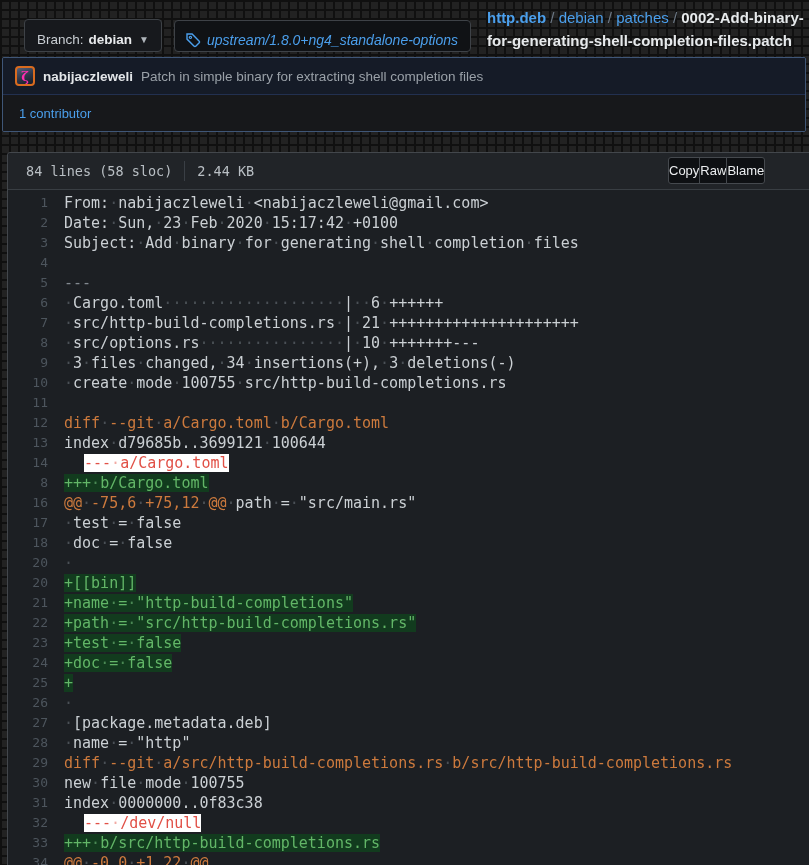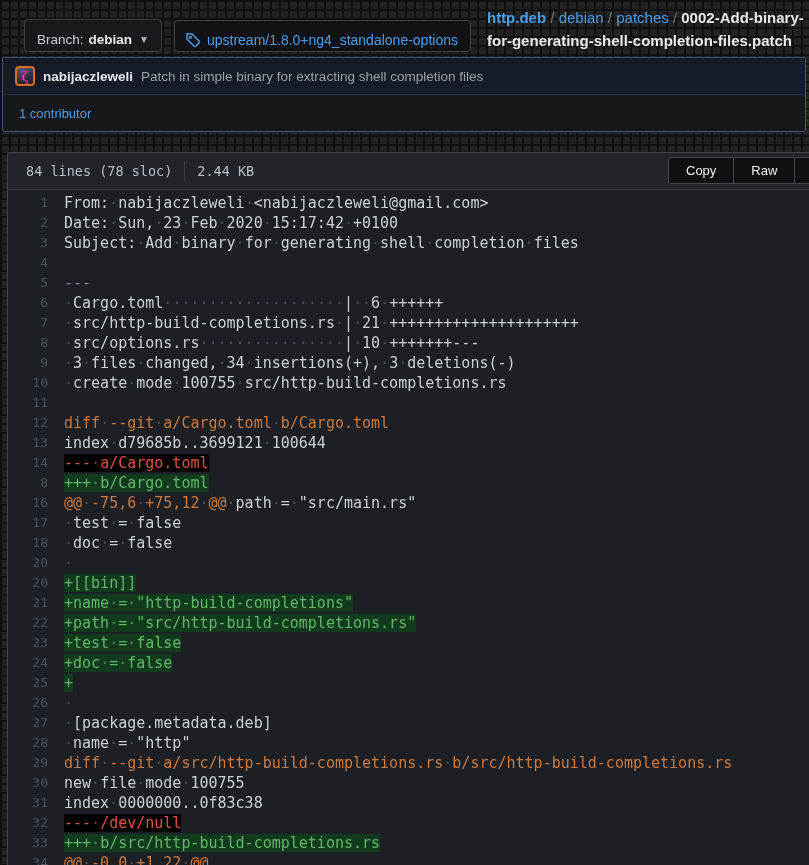--- a/index.html
+++ b/index.html
@@ -23,21 +23,21 @@
     font-size:13.5px; color:#c9ced3; white-space:nowrap; cursor:pointer;
     display:flex; align-items:center; gap:5px;
   }
   .branch-btn b { color:#e8eaec; }
   .caret { font-size:10px; color:#aeb4ba; margin-left:2px; }
   .tag-chip {
     margin:-4px 0 0 12px; height:32px; padding:8px 12px 0 10px;
     background:#101215; border:1px solid var(--btn-border); border-radius:4px;
     display:flex; align-items:center; gap:6px; white-space:nowrap; cursor:pointer;
   }
-  .tag-chip span { color:var(--link); font-size:14px; }
+  .tag-chip span { color:var(--link); font-size:14px;font-style:italic; }
   .breadcrumb { margin:1px 0 0 16px; width:421px; font-size:15px; line-height:23px; color:#6e7a87; }
   .breadcrumb a { color:var(--link); text-decoration:none; cursor:pointer; }
   .breadcrumb .repo { font-weight:bold; }
   .breadcrumb .file { font-weight:bold; color:#e7eaec; }
 
   
   .commit-box {
     position:absolute; top:57px; left:2px; width:804px;
     border:1px solid #3f5677; border-radius:2px; overflow:hidden;
   }
@@ -62,37 +62,37 @@
   .file-header {
     position:relative; height:37px; background:#212428; border-bottom:1px solid #393e43;
     border-radius:3px 3px 0 0; display:flex; align-items:center; padding-left:18px;
     font-family:"DejaVu Sans Mono", monospace; font-size:13.5px; color:#b9bfc4;
   }
   .file-header .vdiv { width:1px; height:20px; background:#3a3f45; margin:0 12px; }
   .btn-group { position:absolute; left:660px; top:4px; display:flex; }
   .btn-group button {
     font-family:"Liberation Sans", sans-serif; font-size:13px; font-weight:500;
     color:#eceef0; background:#0e1013; border:1px solid #45494e;
-    padding:5px 17px; margin-left:-1px; cursor:pointer;
+    padding:5px 0; margin-left:-1px; cursor:pointer;
   }
   .btn-group button:first-child { border-radius:3px 0 0 3px; margin-left:0; }
   .btn-group button:last-child { border-radius:0 3px 3px 0; }
 
   
   .code-lines { padding-top:3px; font-family:"DejaVu Sans Mono", monospace; font-size:15px; }
   .row { height:20px; line-height:20px; white-space:pre; display:flex; }
   .ln { flex:0 0 40px; text-align:right; color:#4d555d; font-size:13px; cursor:pointer; user-select:none; }
   .ct { padding-left:16px; }
   .ws { color:#4a5056; }
   .seg-p { color:#cbd0d4;text-align:right; }
   .seg-m { color:#cd7a3d; }
   .seg-h { color:#cd7a3d;text-align:center; }
   .seg-g { color:#828990; }
   .seg-a { color:#62b667; background:#123b1e; }
-  .seg-d { color:#e15046; background:#000000; }
+  .seg-d { color:#e15046; background:#ffffff;margin-left:20px; }
   .seg-a .ws { color:rgba(120,200,130,0.55); }
   .seg-d .ws { color:rgba(230,100,90,0.55); }
 </style>
 </head>
 <body>
 
 <div class="topbar">
   <div class="branch-btn">
     <span>Branch:</span>
     <b>debian</b>
@@ -122,21 +122,21 @@
     <span class="commit-author">nabijaczleweli</span>
     <span class="commit-msg">Patch in simple binary for extracting shell completion files</span>
   </div>
   <div class="commit-bottom">
     <a>1 contributor</a>
   </div>
 </div>
 
 <div class="file-box">
   <div class="file-header">
-    <span>84 lines (78 sloc)</span>
+    <span>84 lines (58 sloc)</span>
     <span class="vdiv"></span>
     <span>2.44 KB</span>
     <div class="btn-group">
       <button>Copy</button>
       <button>Raw</button>
       <button>Blame</button>
     </div>
   </div>
   <div class="code-lines">
       <div class="row"><span class="ln">1</span><span class="ct"><span class="seg-p">From:<span class="ws">·</span>nabijaczleweli<span class="ws">·</span>&lt;nabijaczleweli@gmail.com&gt;</span></span></div>

